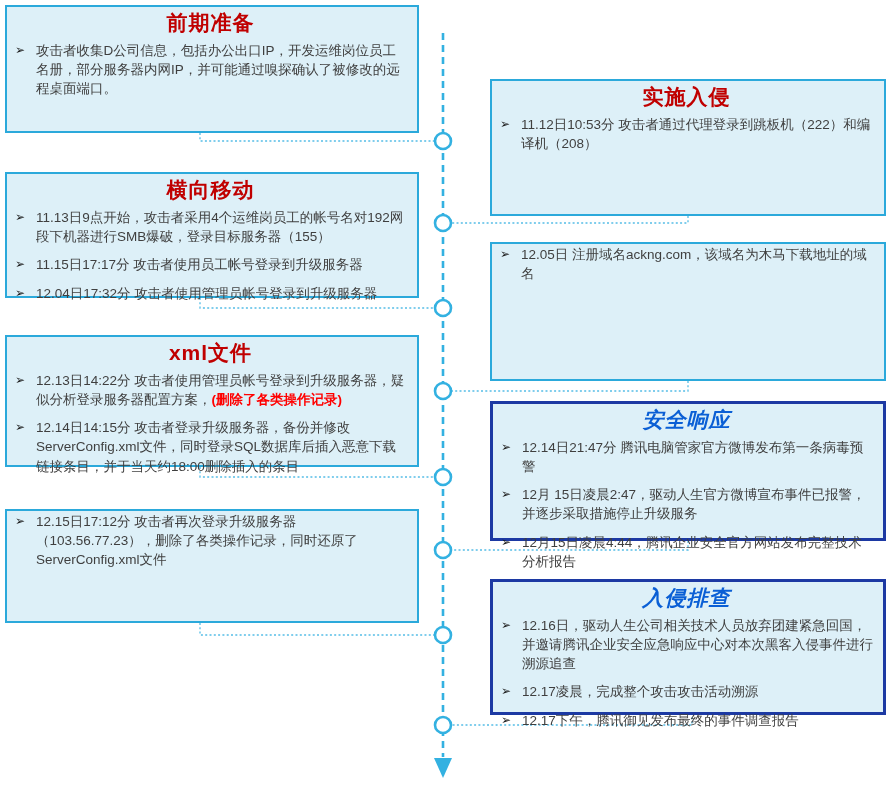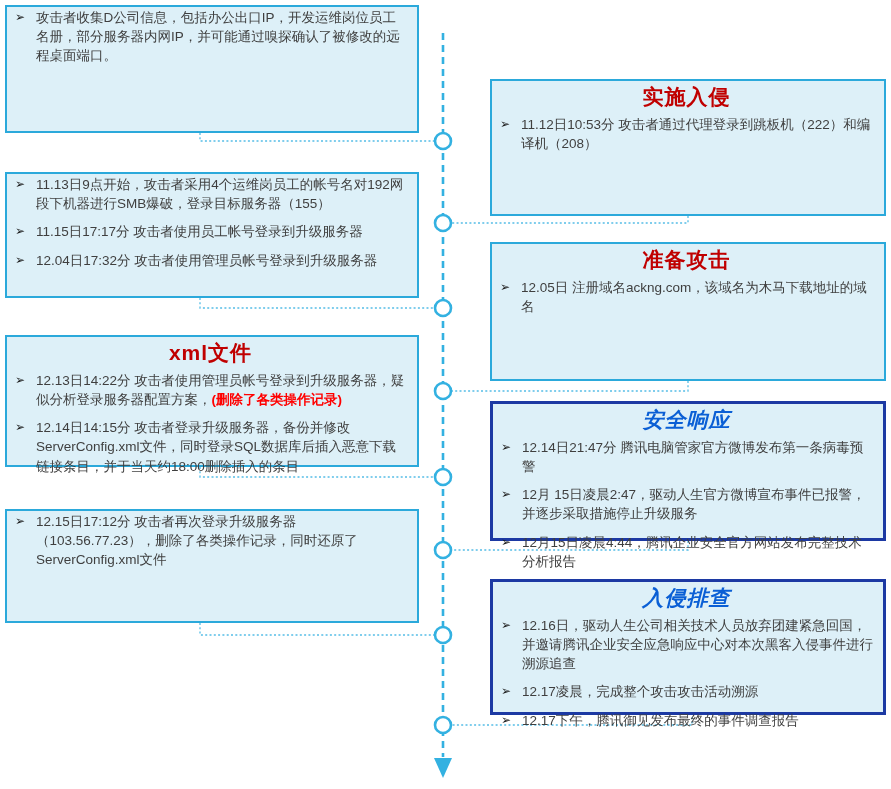--- a/index.html
+++ b/index.html
@@ -69,57 +69,58 @@
       <circle cx="443" cy="308" r="8"></circle>
       <circle cx="443" cy="391" r="8"></circle>
       <circle cx="443" cy="477" r="8"></circle>
       <circle cx="443" cy="550" r="8"></circle>
       <circle cx="443" cy="635" r="8"></circle>
       <circle cx="443" cy="725" r="8"></circle>
     </g>
   </svg>
 
   <div class="box b0 red-title">
+    <h2>前期准备</h2>
     <ul>
       <li>
         <span class="bullet">➢</span>
         <span class="bt"><span>攻击者收集D公司信息，包括办公出口IP，开发运维岗位员工名册，部分服务器内网IP，并可能通过嗅探确认了被修改的远程桌面端口。</span><span class="hl"></span></span>
       </li>
     </ul>
   </div>
 
   <div class="box b1 red-title">
     <h2>实施入侵</h2>
     <ul>
       <li>
         <span class="bullet">➢</span>
         <span class="bt"><span>11.12日10:53分  攻击者通过代理登录到跳板机（222）和编译机（208）</span><span class="hl"></span></span>
       </li>
     </ul>
   </div>
 
   <div class="box b2 red-title">
+    <h2>横向移动</h2>
     <ul>
       <li>
         <span class="bullet">➢</span>
         <span class="bt"><span>11.13日9点开始，攻击者采用4个运维岗员工的帐号名对192网段下机器进行SMB爆破，登录目标服务器（155）</span><span class="hl"></span></span>
       </li>
       <li>
         <span class="bullet">➢</span>
         <span class="bt"><span>11.15日17:17分 攻击者使用员工帐号登录到升级服务器</span><span class="hl"></span></span>
       </li>
       <li>
         <span class="bullet">➢</span>
         <span class="bt"><span>12.04日17:32分 攻击者使用管理员帐号登录到升级服务器</span><span class="hl"></span></span>
       </li>
     </ul>
   </div>
 
   <div class="box b3 red-title">
-    <h2>准备攻击</h2>
     <ul>
       <li>
         <span class="bullet">➢</span>
         <span class="bt"><span>12.05日 注册域名ackng.com，该域名为木马下载地址的域名</span><span class="hl"></span></span>
       </li>
     </ul>
   </div>
 
   <div class="box b4 red-title">
     <h2>xml文件</h2>

